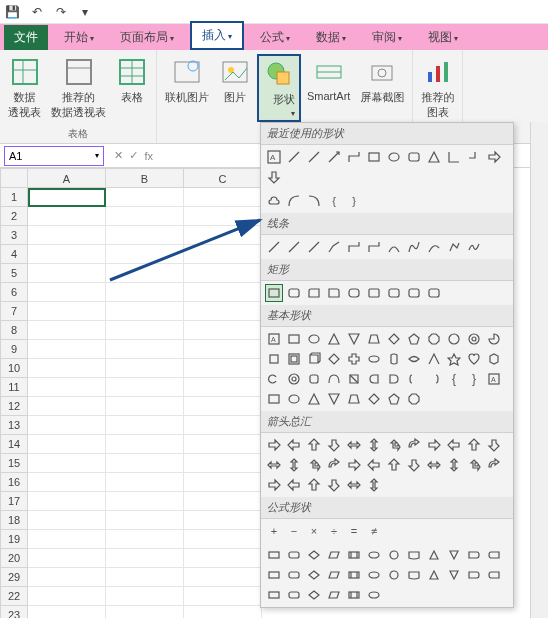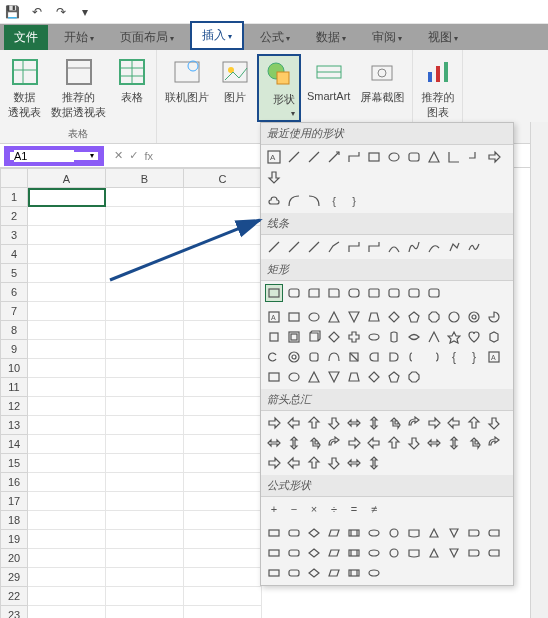--- a/index.html
+++ b/index.html
@@ -1,32 +1,32 @@
 <!DOCTYPE html>
 <html><head>
 <meta charset="utf-8">
 <style>
   * { margin: 0; padding: 0; box-sizing: border-box; font-family: "Microsoft YaHei", sans-serif; }
   html, body { width: 548px; height: 618px; overflow: hidden; background: #fff; }
   .qat { height: 24px; background: #fff; display: flex; align-items: center; padding: 0 4px; gap: 6px; border-bottom: 1px solid #e5e5e5; }
   .qat-icon { width: 18px; height: 18px; display: flex; align-items: center; justify-content: center; font-size: 12px; color: #444; }
-  .tabs { height: 26px; background: #a3a3a3; display: flex; align-items: flex-end; padding: 0 4px; gap: 6px; }
+  .tabs { height: 26px; background: #f9a8d4; display: flex; align-items: flex-end; padding: 0 4px; gap: 6px; }
   .tab { padding: 4px 10px; font-size: 12px; color: #444; cursor: pointer; position: relative; }
   .tab.file { background: #217346; color: #fff; }
   .tab.active { border: 2px solid #1a4b8c; color: #1a4b8c; background: #fff; }
   .tab .arrow { font-size: 8px; margin-left: 2px; }
   .ribbon { height: 94px; background: #f3f3f3; border-bottom: 1px solid #d4d4d4; display: flex; }
   .ribbon-group { display: flex; flex-direction: column; align-items: center; justify-content: space-between; padding: 4px 4px 2px 4px; border-right: 1px solid #e0e0e0; }
   .ribbon-row { display: flex; gap: 2px; }
   .ribbon-btn { display: flex; flex-direction: column; align-items: center; gap: 2px; padding: 2px 4px; font-size: 11px; color: #444; min-width: 40px; }
   .ribbon-btn .ico { width: 32px; height: 32px; display: flex; align-items: center; justify-content: center; }
   .ribbon-btn.highlighted { border: 2px solid #1a4b8c; background: #d6e8d6; align-items: flex-end; }
   .ribbon-group-label { font-size: 10px; color: #666; margin-top: 2px; }
   .namebox-row { height: 24px; display: flex; align-items: center; border-bottom: 1px solid #d4d4d4; }
-  .namebox { width: 100px; height: 20px; border: 6px solid #8b5cf6; font-size: 11px; padding: 0 4px; display: flex; align-items: center; justify-content: space-between; margin: 0 4px; }
+  .namebox { width: 100px; height: 20px; border: 1px solid #8b5cf6; font-size: 11px; padding: 0 4px; display: flex; align-items: center; justify-content: space-between; margin: 0 4px; }
   .namebox input { border: none; width: 60px; font-size: 11px; outline: none; }
   .fx-bar { flex: 1; display: flex; align-items: center; gap: 6px; padding: 0 6px; font-size: 11px; color: #888; }
   .grid-area { position: relative; display: flex; }
   .row-headers { display: flex; flex-direction: column; }
   .col-headers { display: flex; }
   .corner { width: 28px; height: 20px; background: #f3f3f3; border: 1px solid #d4d4d4; }
   .col-h { width: 78px; height: 20px; background: #f3f3f3; border: 1px solid #d4d4d4; border-left: none; text-align: center; font-size: 11px; color: #444; line-height: 20px; }
   .row-h { width: 28px; height: 19px; background: #f3f3f3; border: 1px solid #d4d4d4; border-top: none; text-align: center; font-size: 11px; color: #444; line-height: 19px; }
   .cells { position: relative; }
   .cell-row { display: flex; }
@@ -532,20 +532,21 @@
           <rect x="2" y="3" width="10" height="8" rx="2"></rect>
         </svg>
       </span>
     <span class="sp-item">
         <svg viewBox="0 0 14 14">
           <rect x="2" y="3" width="10" height="8" rx="2"></rect>
         </svg>
       </span>
   </div>
 
+  <div class="sp-section-h">基本形状</div>
   <div class="sp-row" id="basic-shapes">
       <span class="sp-item">
         <svg viewBox="0 0 14 14">
           <rect x="2" y="2" width="10" height="10"></rect>
           <text x="4" y="10" font-size="7" fill="#555" stroke="none">A</text>
         </svg>
       </span>
       <span class="sp-item">
         <svg viewBox="0 0 14 14">
           <rect x="2" y="3" width="10" height="8"></rect>

